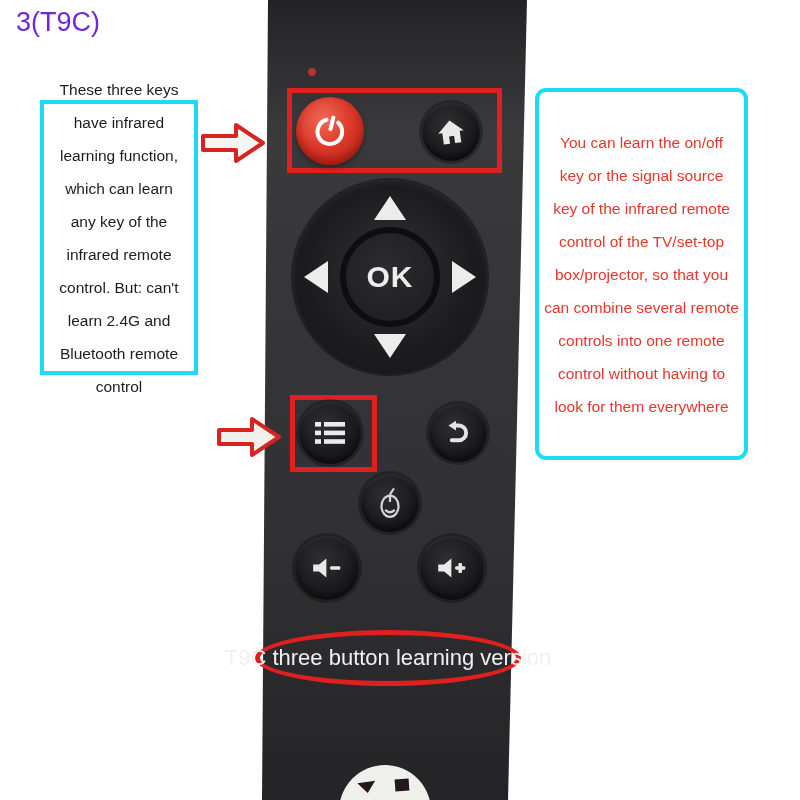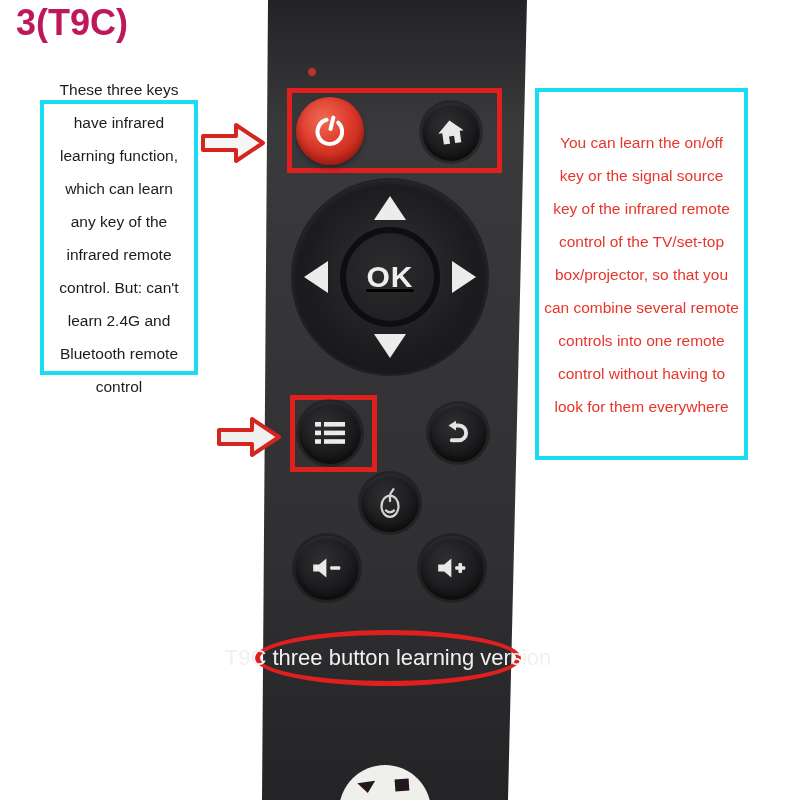--- a/index.html
+++ b/index.html
@@ -2,28 +2,28 @@
 <html><head>
 <meta charset="utf-8">
 <style>
   html,body{margin:0;padding:0;background:#fff;}
   .canvas{
     position:relative;width:800px;height:800px;background:#ffffff;overflow:hidden;
     font-family:"Liberation Sans", sans-serif;
   }
   .abs{position:absolute;}
   
-  .page-title{left:16px;top:6px;font-size:36px;line-height:33px;font-weight:bold;color:#be185d;}
+  .page-title{left:16px;top:6px;font-size:27px;line-height:33px;font-weight:normal;color:#6d28d9;}
   
   .note-box{
     border:4px solid #1bdcf2;background:#ffffff;box-sizing:border-box;
     display:flex;align-items:center;justify-content:center;text-align:center;
   }
   .note-left{left:40px;top:100px;width:158px;height:275px;}
-  .note-right{left:535px;top:88px;width:213px;height:372px;}
+  .note-right{left:535px;top:88px;width:213px;height:372px;border-radius:11px;}
   .note-text{white-space:pre-line;font-size:15.5px;line-height:33px;}
   .note-left .note-text{color:#1c1c1c;}
   .note-right .note-text{color:#e8352b;}
   
   .remote-body{
     left:255px;top:0;width:280px;height:800px;
     clip-path:polygon(13px 0,272px 0,253px 800px,7px 800px);
     background:linear-gradient(180deg,#232326 0%,#3a3a3d 16%,#353538 42%,#303033 70%,#242427 100%);
   }
   .led{left:308px;top:68px;width:8px;height:8px;border-radius:50%;background:#b5352c;}
@@ -54,21 +54,21 @@
   .btn-vol-plus{left:420px;top:536px;}
   
   .dpad{
     left:293px;top:180px;width:194px;height:194px;border-radius:50%;
     background:radial-gradient(circle at 50% 46%, #29292b 25%, #1c1c1e 58%, #141416 100%);
     box-shadow:0 0 0 2px rgba(0,0,0,.4), inset 0 3px 6px rgba(255,255,255,.05);
   }
   .ok-btn{
     left:340px;top:227px;width:100px;height:100px;border-radius:50%;box-sizing:border-box;
     border:6px solid #0e0e10;background:radial-gradient(circle at 45% 40%, #2c2c2e, #212123 70%);
-    display:flex;align-items:center;justify-content:center;text-decoration:underline;
+    display:flex;align-items:center;justify-content:center;
   }
   .ok-label{color:#ededed;font-size:30px;font-weight:bold;letter-spacing:1px;}
   .tri{width:0;height:0;}
   .tri-up{left:374px;top:196px;border-left:16px solid transparent;border-right:16px solid transparent;border-bottom:24px solid #ececec;}
   .tri-down{left:374px;top:334px;border-left:16px solid transparent;border-right:16px solid transparent;border-top:24px solid #ececec;}
   .tri-left{left:304px;top:261px;border-top:16px solid transparent;border-bottom:16px solid transparent;border-right:24px solid #ececec;}
   .tri-right{left:452px;top:261px;border-top:16px solid transparent;border-bottom:16px solid transparent;border-left:24px solid #ececec;}
   
   .socket{left:339px;top:765px;width:92px;height:92px;border-radius:50%;background:#efefec;}
   .socket-hole-tri{left:358px;top:782px;width:0;height:0;border-left:9px solid transparent;border-right:9px solid transparent;border-top:11px solid #241820;transform:rotate(-8deg);}

